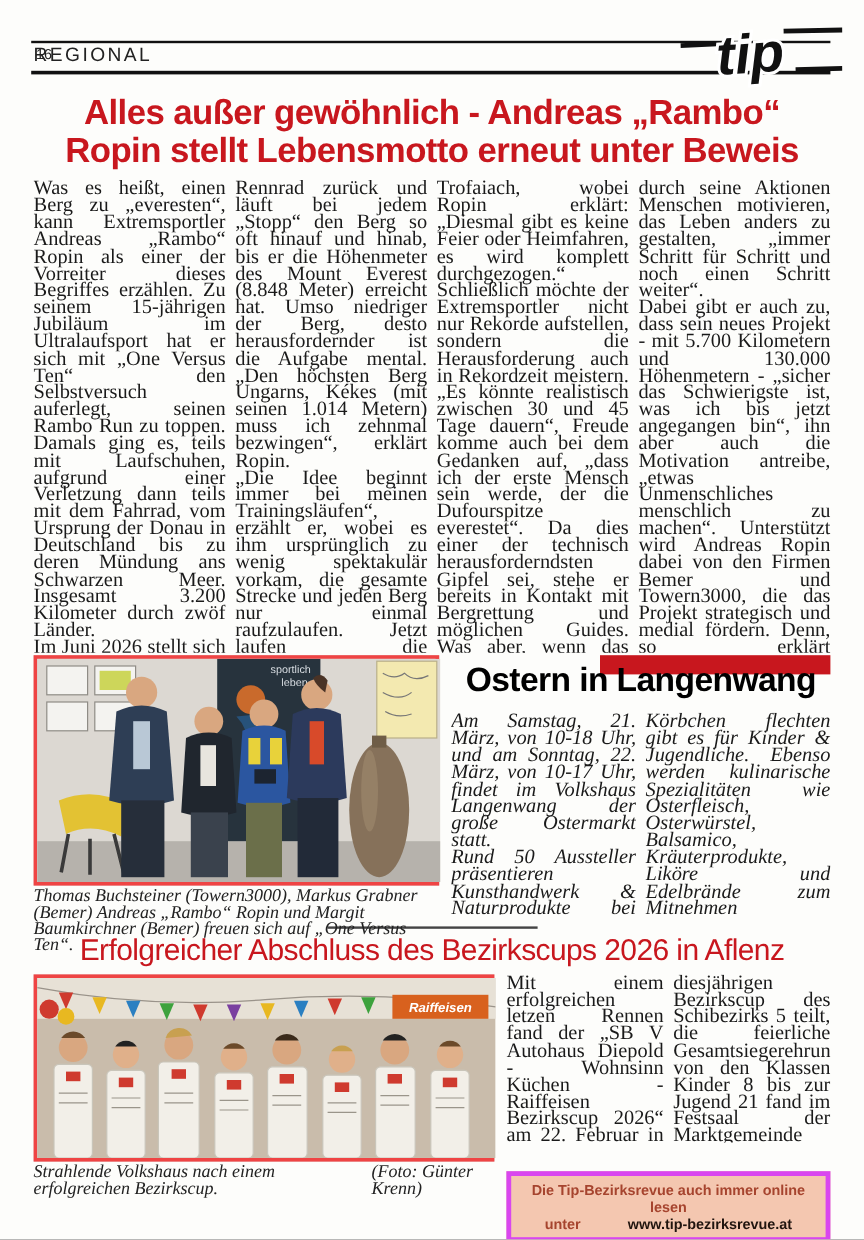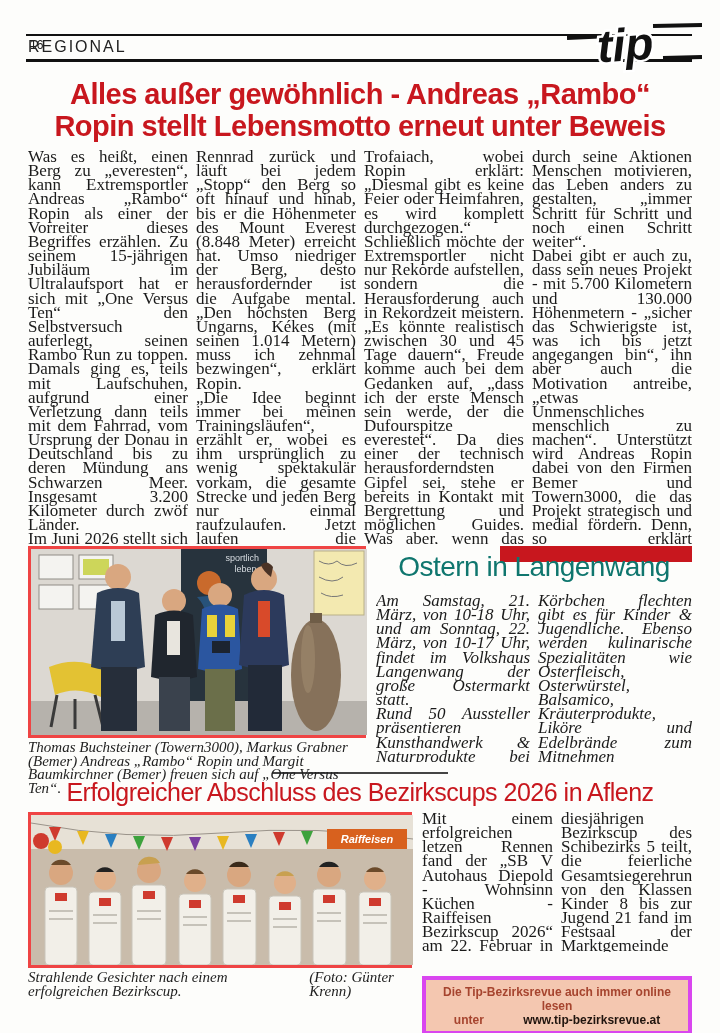--- a/index.html
+++ b/index.html
@@ -47,21 +47,21 @@
   .mid-row { display:flex; gap:10px; margin-top:2px; height:222px; }
   .photo-block { flex:0 0 338px; width:338px; }
   .photo-frame { border:3px solid #ef4444; background:#ddd; line-height:0; }
   .caption { font-style: italic; font-size:15px; line-height:13.5px; margin-top:3px; color:#222; }
   .ostern { flex:1; position:relative; }
   .ostern-headwrap { position:relative; height:44px; margin-bottom:4px; }
   .ostern-redbar { position:absolute; top:0; right:0; width:192px; height:16px; background:#c8171e; }
   .ostern-headwrap h2 {
     position:absolute; left:0; right:0; top:6px; text-align:center;
     font-family:"Liberation Sans",sans-serif;
-    font-size:28px; line-height:30px; font-weight:400; letter-spacing:-0.5px; color:#0f766e;
+    font-size:28px; line-height:30px; font-weight:700; letter-spacing:-0.5px; color:#000000;
   }
   .ostern-cols { display:flex; gap:8px; }
   .ostern-cols .col { flex:0 0 154px; width:154px; height:168px;font-style:italic; }
   .mid-rule { width:175px; height:2px; background:#444; margin:4px auto 4px; }
   
   .bez-row { display:flex; gap:10px; margin-top:2px; }
   .bez-left { flex:0 0 384px; width:384px; }
   .caption-row { display:flex; justify-content:space-between; margin-top:3px; }
   .caption-row .caption { margin-top:0; }
   .bez-right { flex:1; display:flex; flex-direction:column; }
@@ -268,21 +268,21 @@
                 <circle cx="20" cy="14" r="11" fill="#e0b08a"></circle>
                 <path d="M11 7 a11 11 0 0 1 18 0 z" fill="#6b4a2a"></path>
                 <rect x="4" y="27" width="32" height="73" rx="4" fill="#f2efe8" stroke="#c9c5ba"></rect>
                 <rect x="14" y="33" width="12" height="8" fill="#cf3a2e"></rect>
                 <path d="M8 50 h24 M8 58 h24" stroke="#9a958a"></path>
               </g>
           </g>
         </svg>
       </div>
       <div class="caption-row">
-        <div class="caption">Strahlende Gesichter nach einem erfolgreichen Bezirkscup.</div>
+        <div class="caption">Strahlende Volkshaus nach einem erfolgreichen Bezirkscup.</div>
         <div class="caption">(Foto: Günter Krenn)</div>
       </div>
     </div>
 
     <div class="bez-right">
       <div class="bez-cols">
         <div class="col">Mit einem erfolgreichen letzen Rennen fand der „SB V Autohaus Diepold - Wohnsinn Küchen - Raiffeisen Bezirkscup 2026“ am 22. Februar in der Schwabenbergarena mit einem spannenden Combi Race seinen Ausklang.
 Insgesamt 215 Rennläufer aus 13 Vereinen nahmen am</div>
         <div class="col">diesjährigen Bezirkscup des Schibezirks 5 teilt, die feierliche Gesamtsiegerehrung von den Klassen Kinder 8 bis zur Jugend 21 fand im Festsaal der Marktgemeinde Aflenz statt. In der Vereinsgesamtwertung konnte sich der WSV Turnau durchsetzen, gefolgt vom WSV Langenwang und der WSC Aflenz.</div>
       </div>

